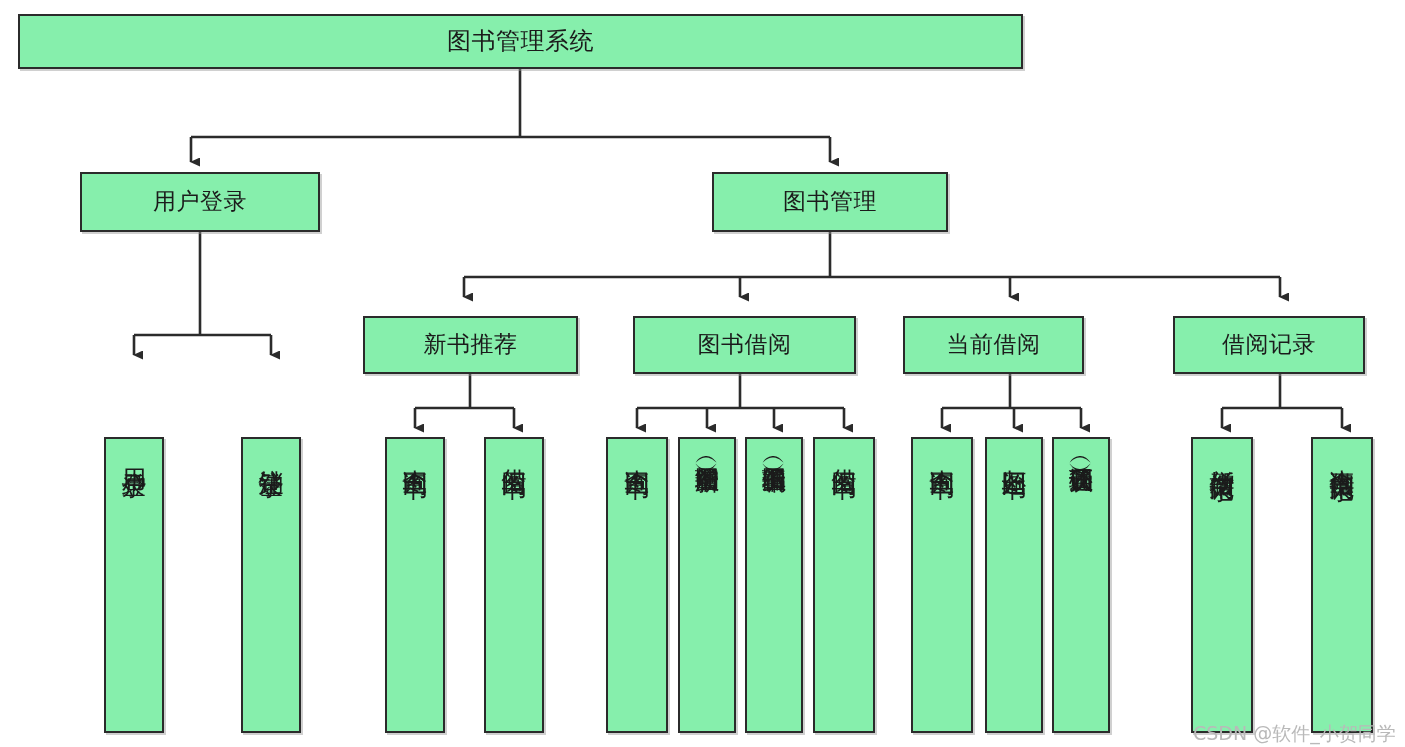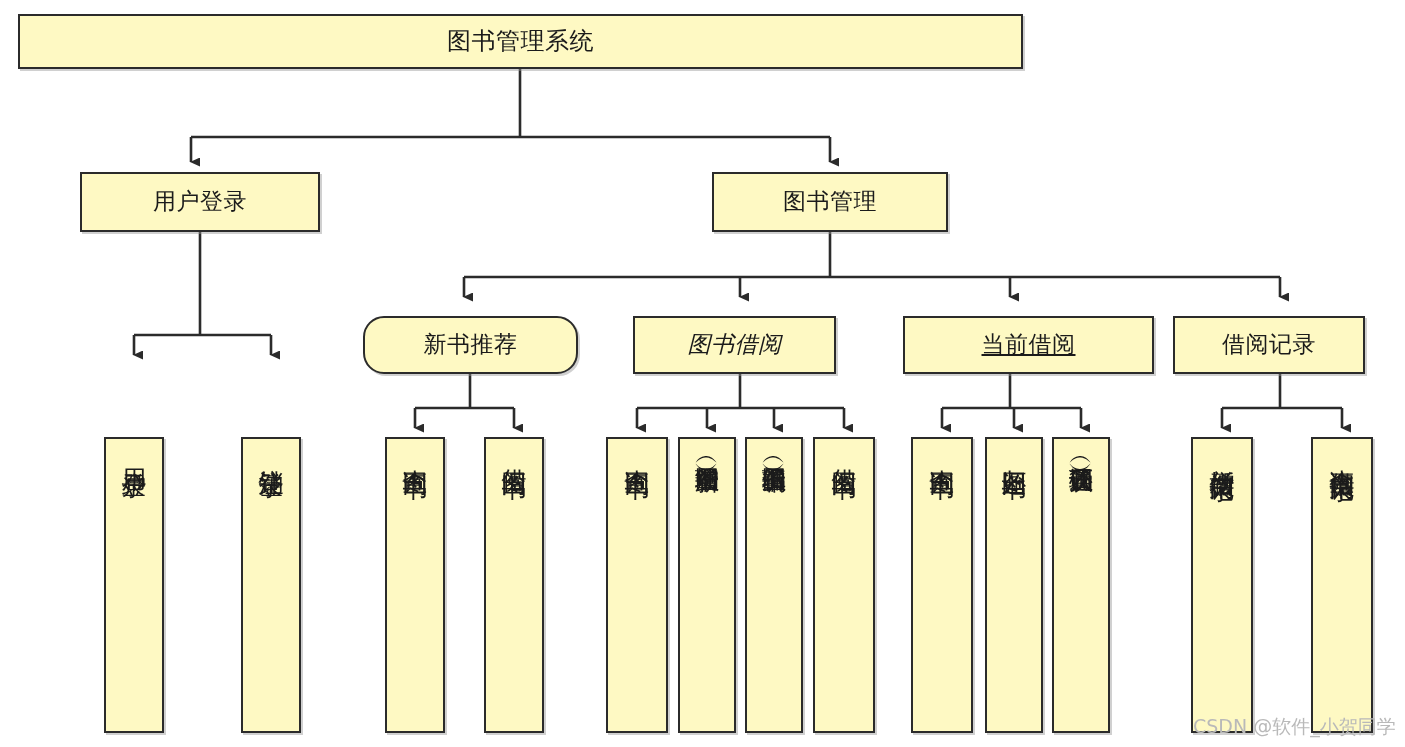--- a/index.html
+++ b/index.html
@@ -22,21 +22,21 @@
     position: absolute;
     left: 0;
     top: 0;
     width: 1405px;
     height: 747px;
     pointer-events: none;
   }
   .node {
     position: absolute;
     box-sizing: border-box;
-    background: #fef9c3;
+    background: #86efac;
     border: 2px solid #2b2b2b;
     box-shadow: 2px 2px 0 rgba(150,150,150,0.45);
     display: flex;
     align-items: center;
     justify-content: center;
     color: #1b1b1b;
     z-index: 2;
   }
   .node-label {
     display: block;
@@ -71,20 +71,21 @@
     font-size: 24px;
     letter-spacing: 0px;
   }
   .watermark {
     position: absolute;
     color: #b9b9b9;
     font-size: 19px;
     white-space: nowrap;
     z-index: 5;
     font-family: "DejaVu Sans", "Liberation Sans", sans-serif;
+    margin-top: 7px;
   }
 </style>
 </head>
 <body>
 
 <div id="canvas">
 
   <svg id="edges" viewBox="0 0 1405 747" width="1405" height="747" xmlns="http://www.w3.org/2000/svg">
     <defs>
       <marker id="arrowhead" markerWidth="9" markerHeight="10" refX="4.5" refY="9" orient="auto" markerUnits="userSpaceOnUse">
@@ -132,27 +133,27 @@
     <span class="node-label">图书管理系统</span>
   </div>
 
   <div class="node horiz" style="left: 80px; top: 172px; width: 240px; height: 60px;">
     <span class="node-label">用户登录</span>
   </div>
   <div class="node horiz" style="left: 712px; top: 172px; width: 236px; height: 60px; align-items: center;">
     <span class="node-label">图书管理</span>
   </div>
 
-  <div class="node horiz" style="left: 363px; top: 316px; width: 215px; height: 58px; border-radius: 21px;">
+  <div class="node horiz" style="left: 363px; top: 316px; width: 215px; height: 58px;">
     <span class="node-label">新书推荐</span>
   </div>
-  <div class="node horiz" style="left: 633px; top: 316px; width: 203px; height: 58px; font-style: italic;">
+  <div class="node horiz" style="left: 633px; top: 316px; width: 223px; height: 58px;">
     <span class="node-label">图书借阅</span>
   </div>
-  <div class="node horiz" style="left: 903px; top: 316px; width: 251px; height: 58px; text-decoration: underline;">
+  <div class="node horiz" style="left: 903px; top: 316px; width: 181px; height: 58px;">
     <span class="node-label">当前借阅</span>
   </div>
   <div class="node horiz" style="left: 1173px; top: 316px; width: 192px; height: 58px;">
     <span class="node-label">借阅记录</span>
   </div>
 
   <div class="node vert" style="left: 104px; top: 437px; width: 60px; height: 296px;">
     <span class="node-label">用户登录</span>
   </div>
   <div class="node vert" style="left: 241px; top: 437px; width: 60px; height: 296px;">

